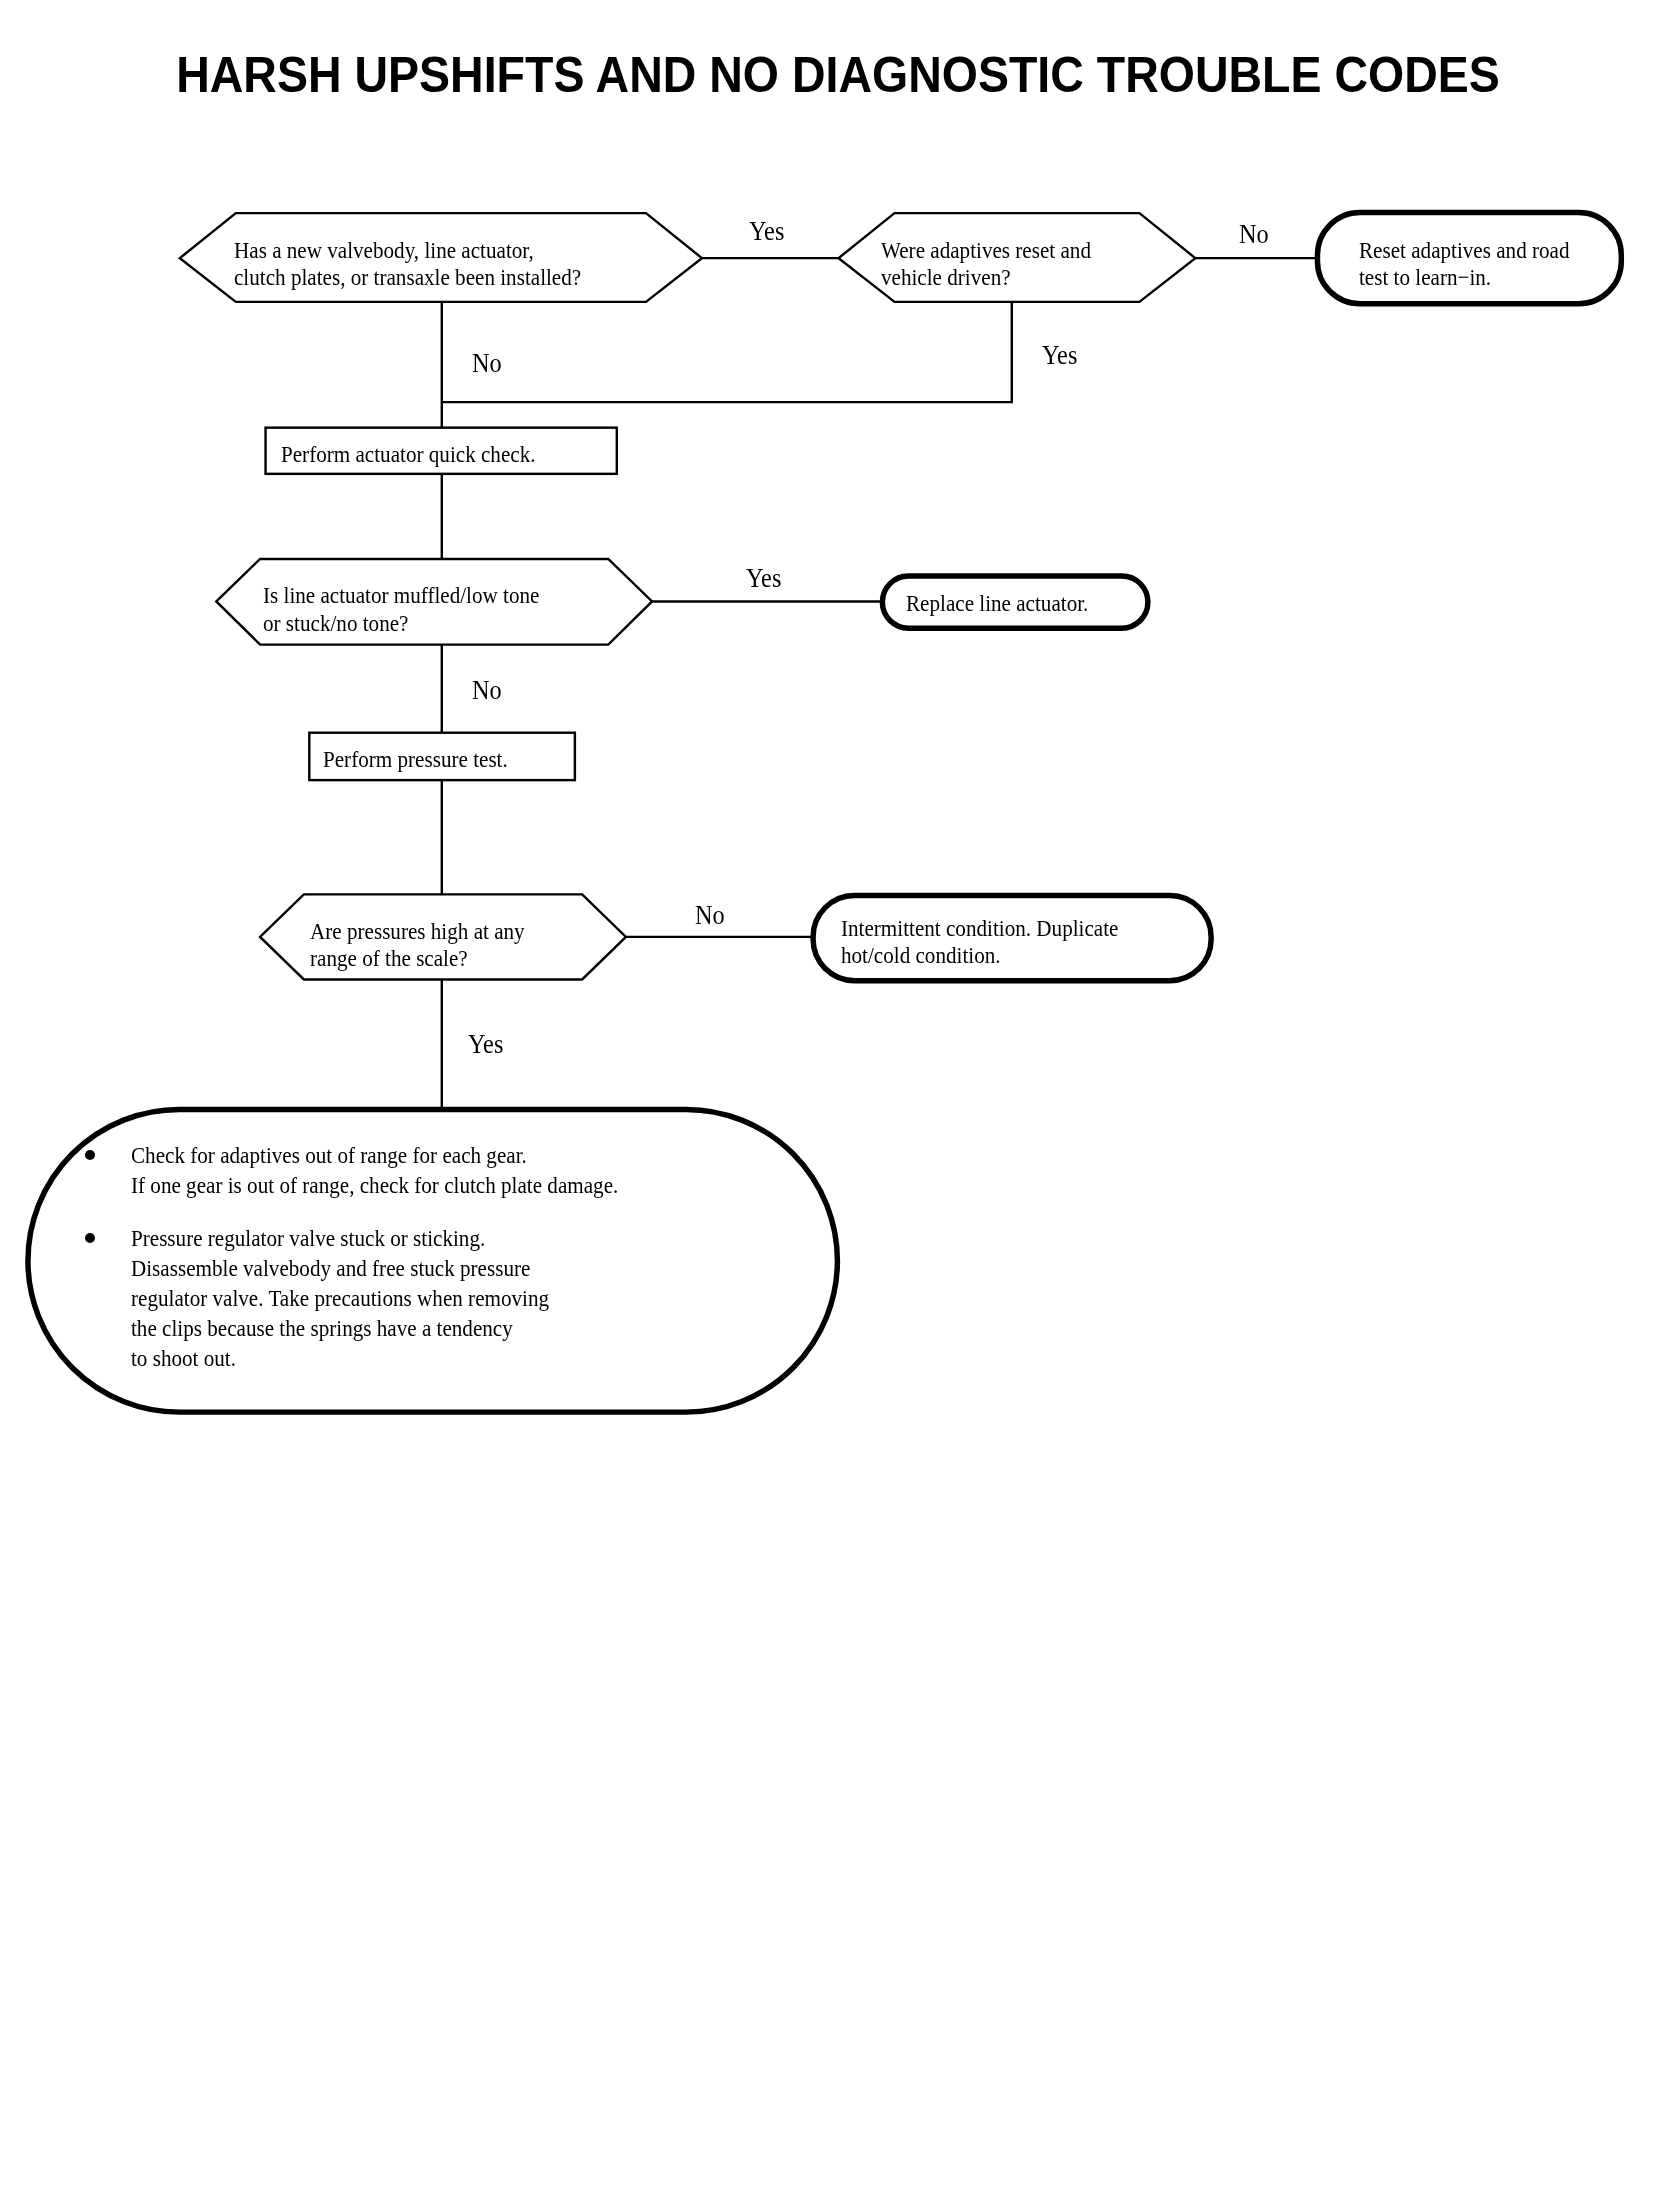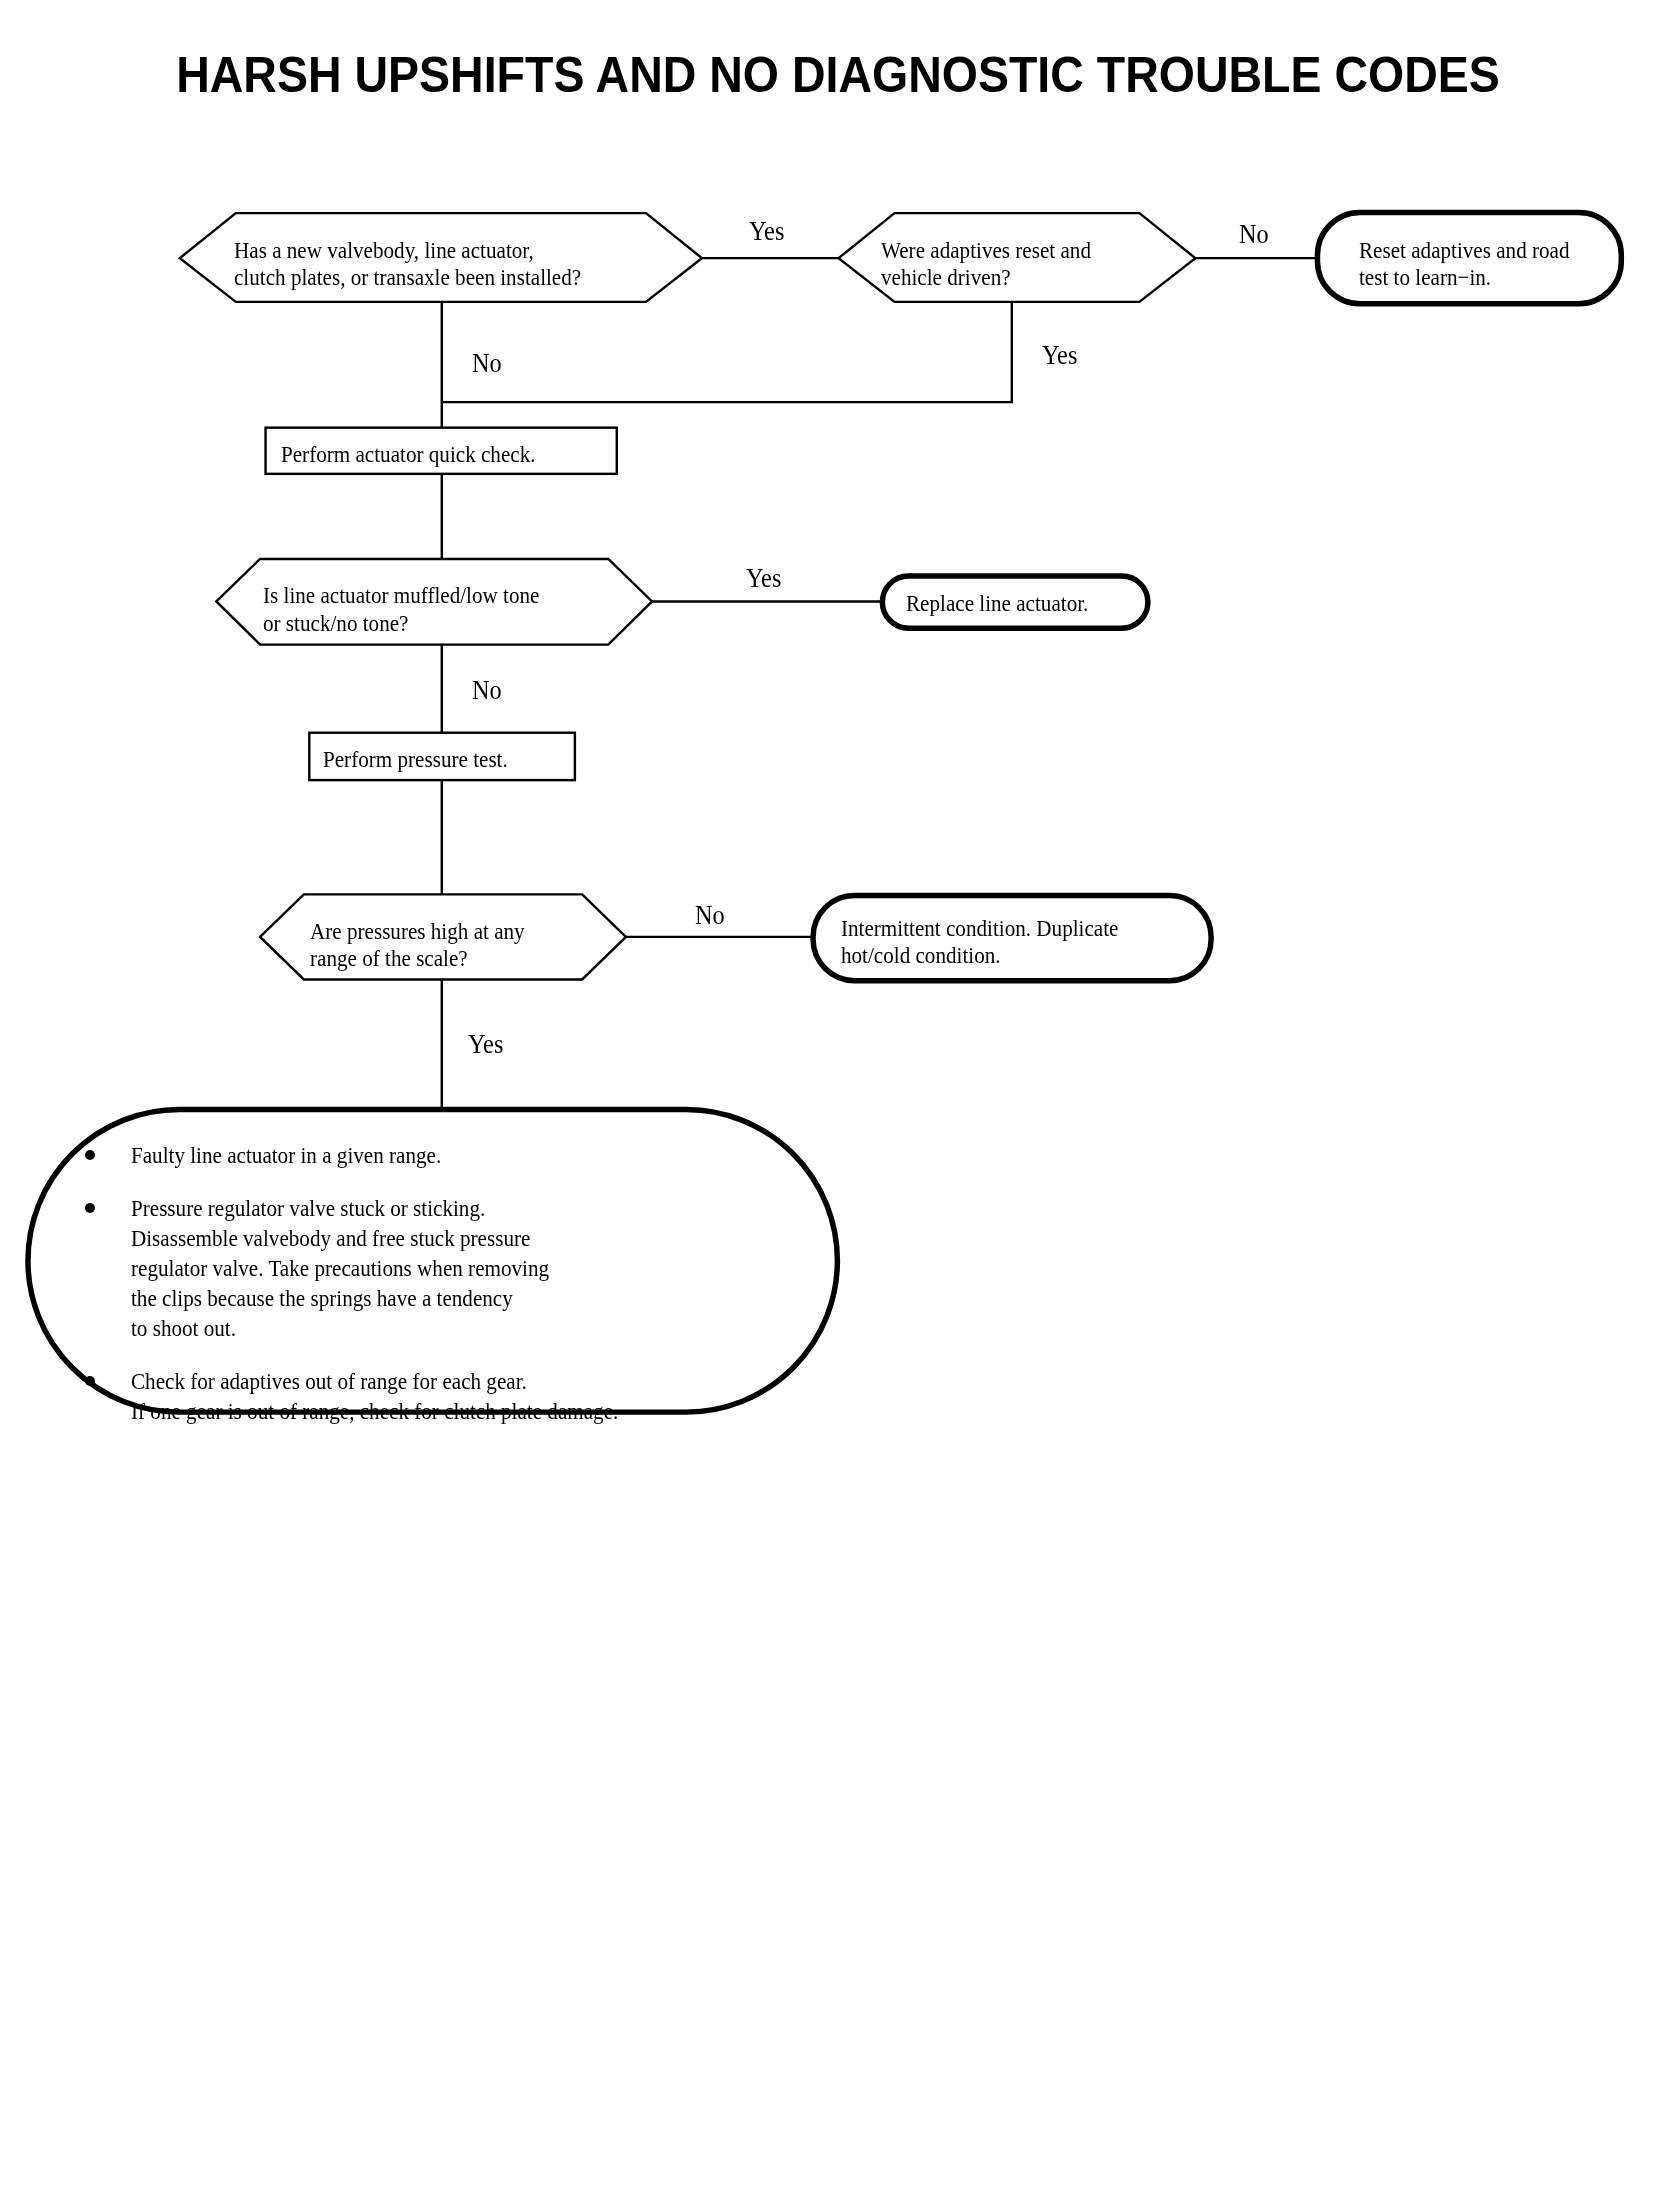--- a/index.html
+++ b/index.html
@@ -192,31 +192,27 @@
   <div class="edge-label" style="left:1239px; top:196px;">No</div>
   <div class="edge-label" style="left:1042px; top:317px;">Yes</div>
   <div class="edge-label" style="left:746px; top:540px;">Yes</div>
   <div class="edge-label" style="left:472px; top:652px;">No</div>
   <div class="edge-label" style="left:695px; top:877px;">No</div>
   <div class="edge-label" style="left:468px; top:1006px;">Yes</div>
 
   <div class="bullet-list">
     <div class="bullet-item">
       <span class="bullet-dot"></span>
-      <div class="bullet-text">Faulty line actuator in a given range.</div>
+      <div class="bullet-text">Check for adaptives out of range for each gear.
+If one gear is out of range, check for clutch plate damage.</div>
     </div>
     <div class="bullet-item">
       <span class="bullet-dot"></span>
       <div class="bullet-text">Pressure regulator valve stuck or sticking.
 Disassemble valvebody and free stuck pressure
 regulator valve. Take precautions when removing
 the clips because the springs have a tendency
 to shoot out.</div>
     </div>
-    <div class="bullet-item">
-      <span class="bullet-dot"></span>
-      <div class="bullet-text">Check for adaptives out of range for each gear.
-If one gear is out of range, check for clutch plate damage.</div>
-    </div>
   </div>
 
 </div>
 
 
 </body></html>

